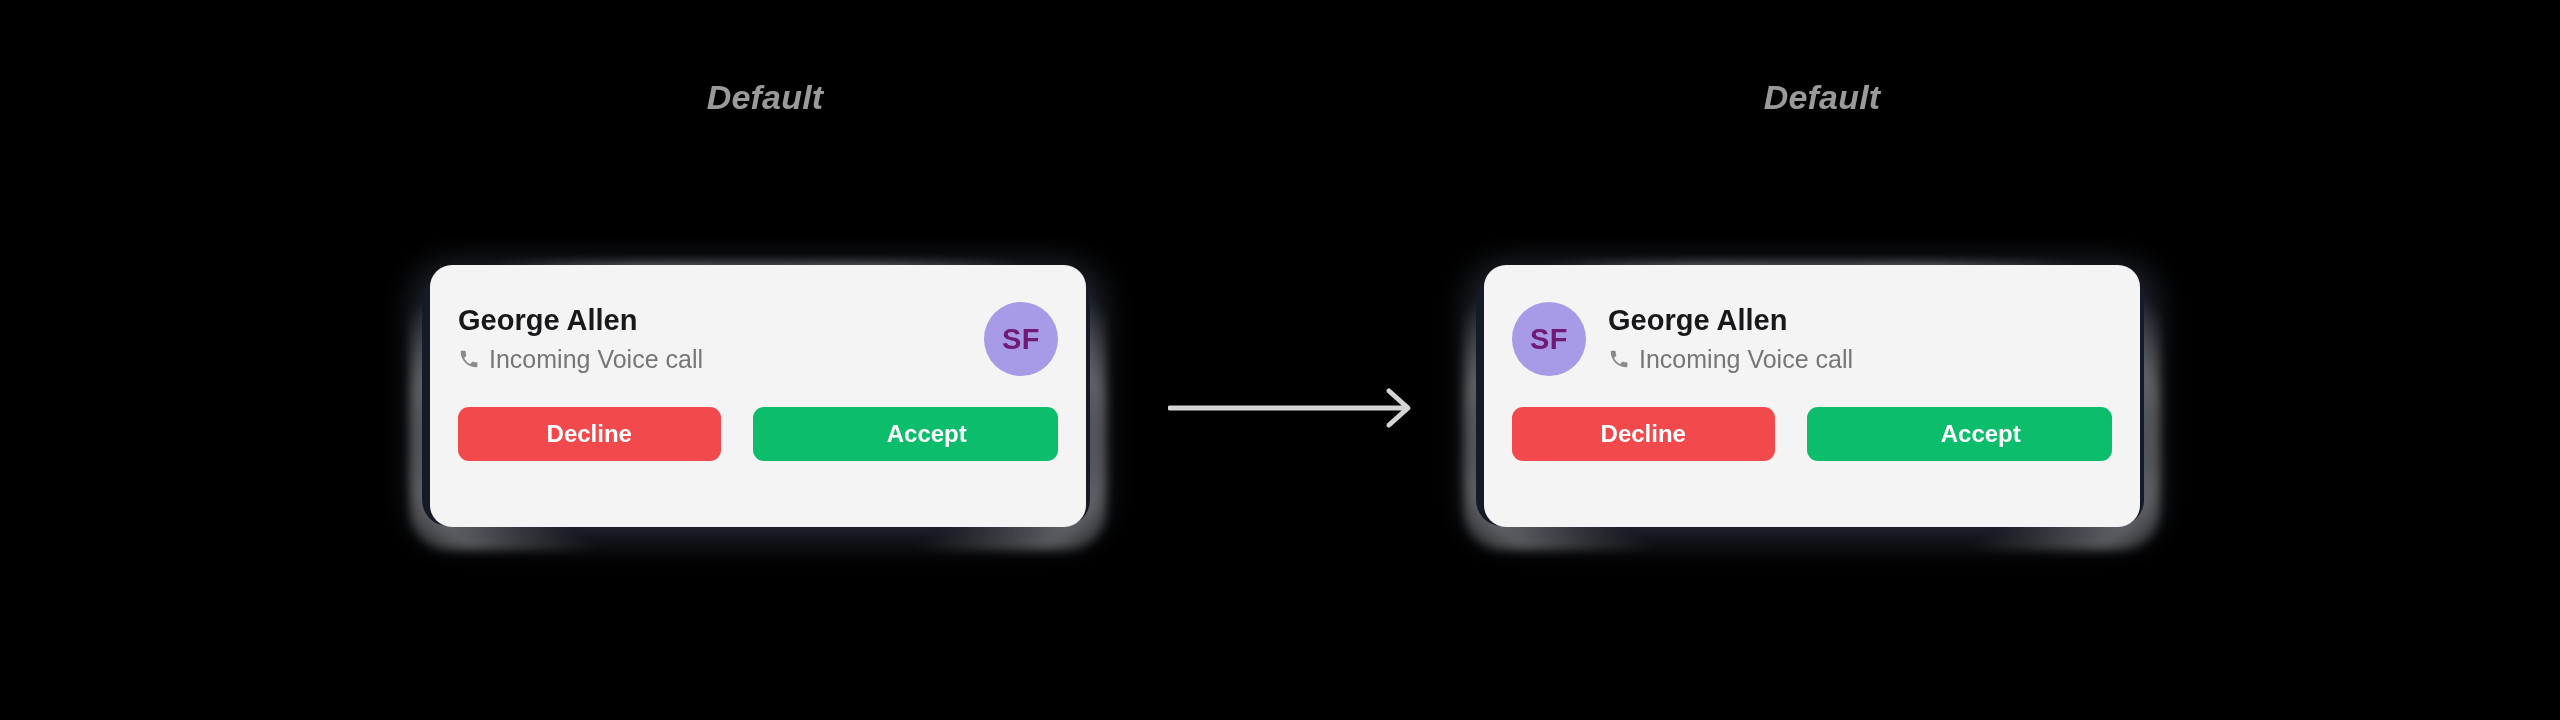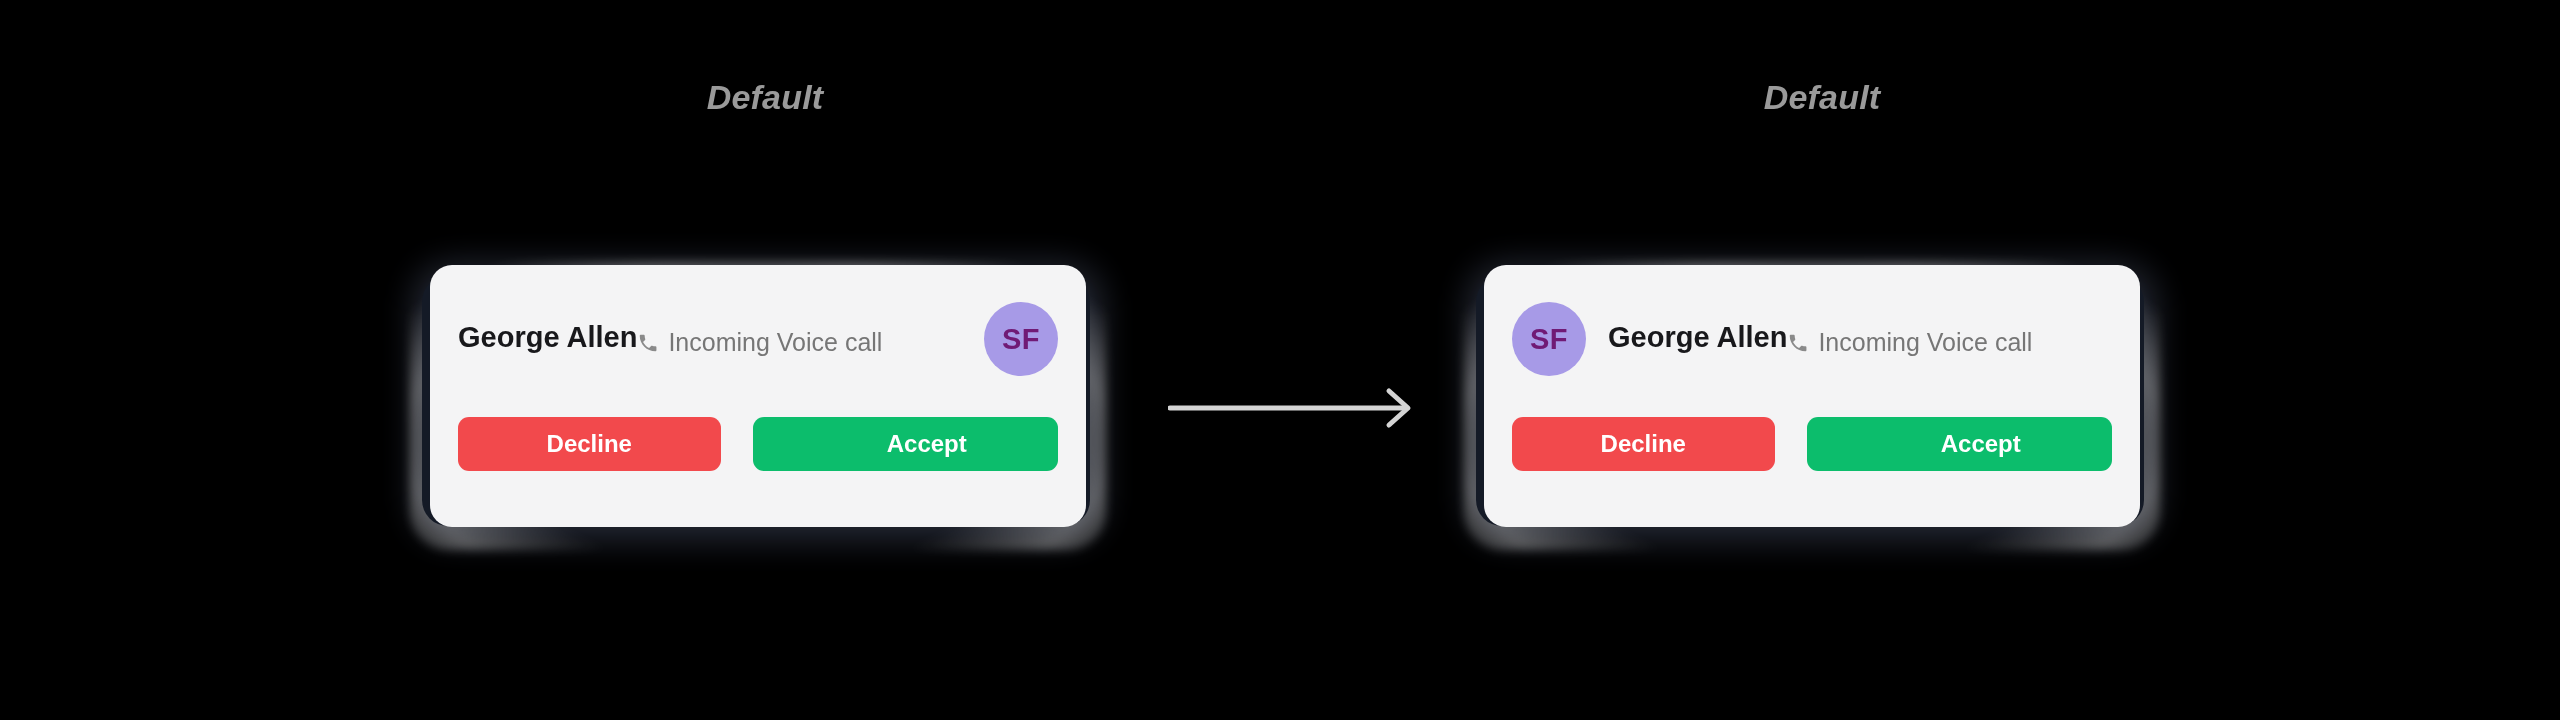--- a/index.html
+++ b/index.html
@@ -98,21 +98,21 @@
 
   
   .card-head {
     display: flex;
     align-items: center;
     height: 96px;
   }
   .card-head.avatar-right { justify-content: space-between; }
   .card-head.avatar-left  { justify-content: flex-start; gap: 22px; }
 
-  .identity { display: flex; justify-content: center; }
+  .identity { display: flex; flex-direction: column; justify-content: center; }
 
   .caller-name {
     font-size: 29px;
     font-weight: bold;
     color: #18181b;
     line-height: 1.15;
     white-space: nowrap;
   }
 
   .call-status {
@@ -140,21 +140,21 @@
     font-size: 29px;
     font-weight: bold;
     letter-spacing: 0.5px;
     flex: 0 0 auto;
   }
 
   
   .actions {
     display: flex;
     gap: 32px;
-    margin-top: 30px;
+    margin-top: 20px;
   }
 
   .action-btn {
     flex: 1 1 0;
     height: 54px;
     border: none;
     border-radius: 11px;
     color: #ffffff;
     font-family: "Liberation Sans", sans-serif;
     font-size: 24px;

